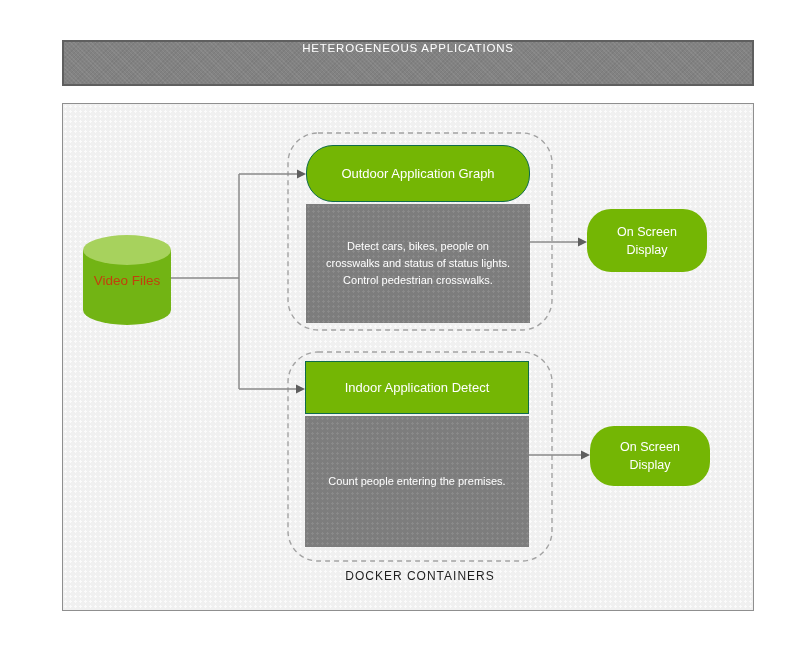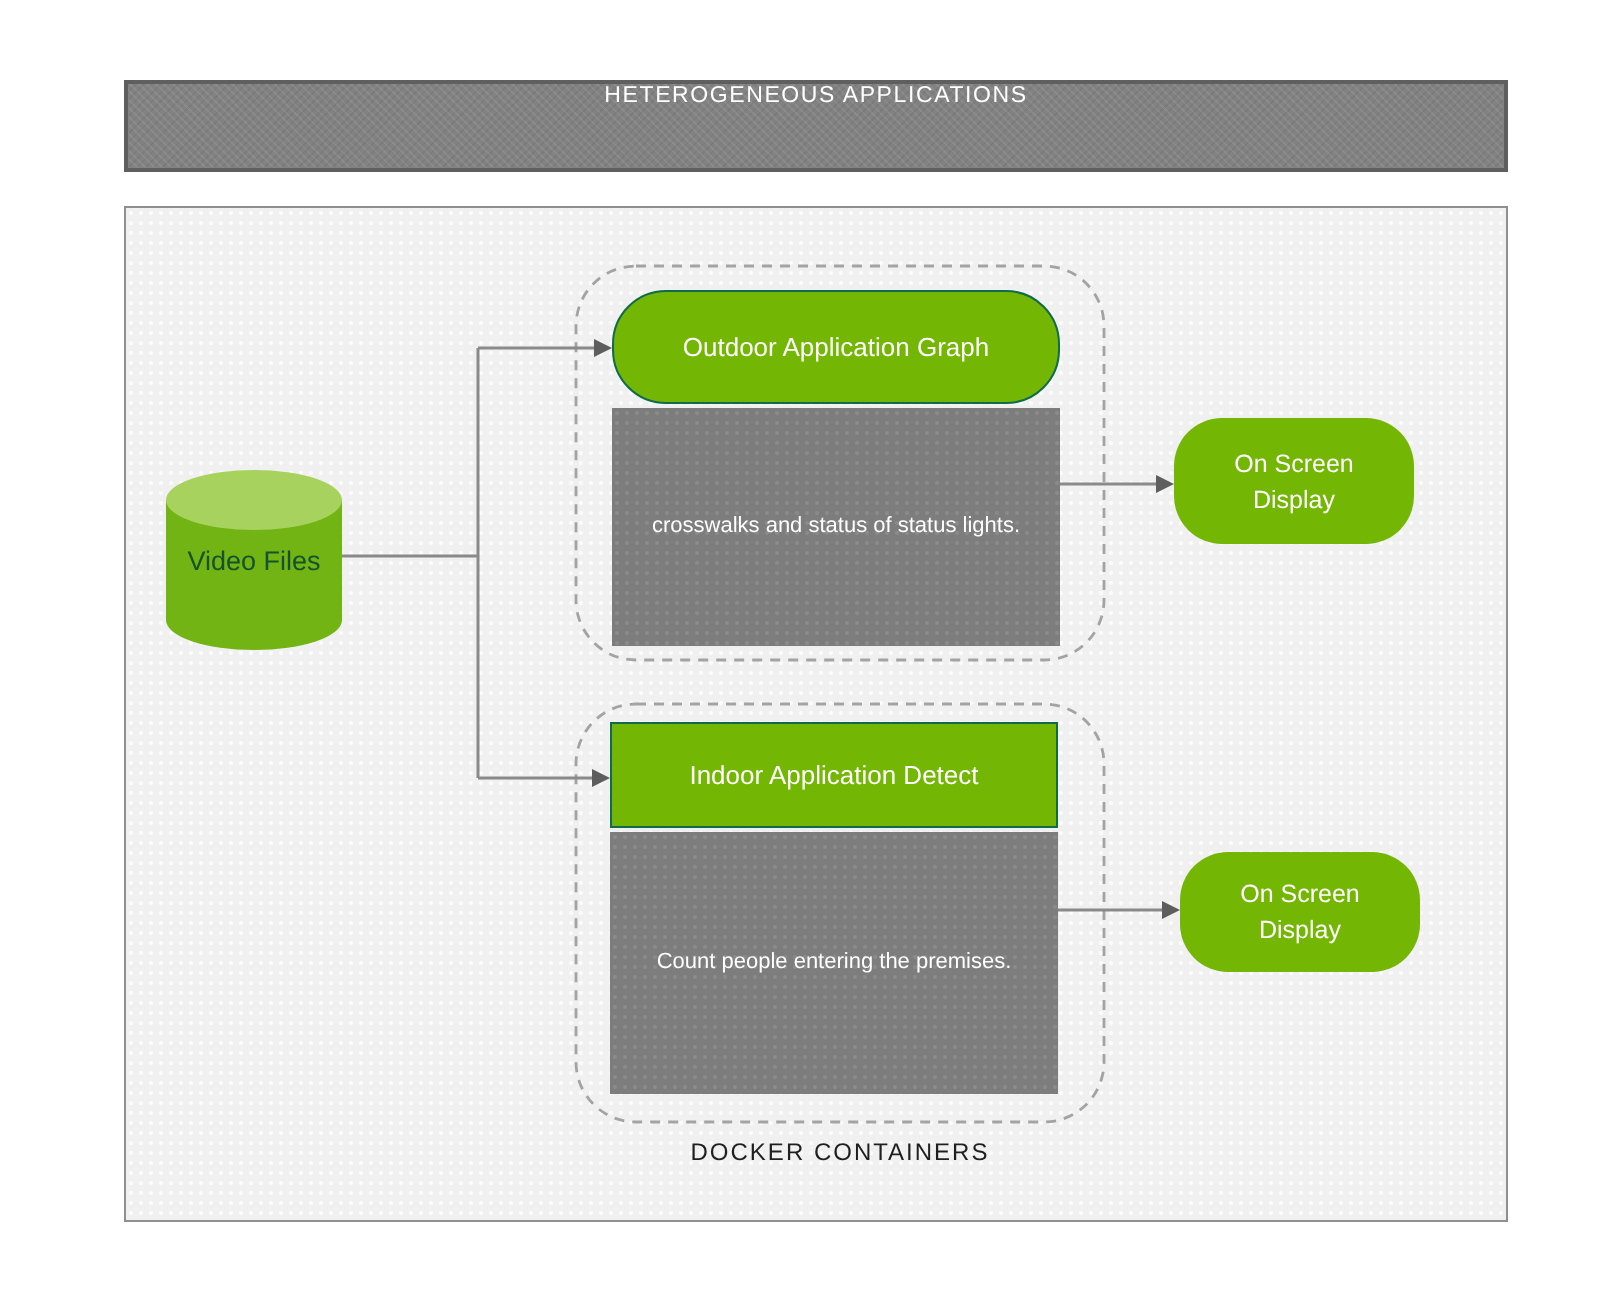--- a/index.html
+++ b/index.html
@@ -27,21 +27,21 @@
     background-image:radial-gradient(#fbfbfb 1px, transparent 1.1px);
     background-size:5px 5px;
     border:1.5px solid #8f8f8f;box-sizing:border-box;
   }
   
   svg.overlay{position:absolute;left:0;top:0;width:812px;height:648px;z-index:1;pointer-events:none;}
   
   .cylinder{position:absolute;left:83px;top:235px;width:88px;height:90px;z-index:2;}
   .cylinder-label{
     position:absolute;left:0;top:38px;width:88px;text-align:center;
-    color:#14532d;font-size:13.5px;
+    color:#c2410c;font-size:13.5px;
   }
   
   .graph-header{
     position:absolute;width:224px;box-sizing:border-box;z-index:2;
     background:#74b604;border:1px solid #0f6b4b;
     display:flex;align-items:center;justify-content:center;
     color:#ffffff;font-size:13px;
   }
   .graph-body{
     position:absolute;width:224px;box-sizing:border-box;z-index:2;
@@ -100,21 +100,23 @@
     <path d="M0,15 V75 A44,15 0 0 0 88,75 V15 Z" fill="#72b414"></path>
     <ellipse cx="44" cy="15" rx="44" ry="15" fill="#a7d25d"></ellipse>
   </svg>
   <div class="cylinder-label">Video Files</div>
 </div>
 
 <div class="graph-header outdoor-header">
   <span>Outdoor Application Graph</span>
 </div>
 <div class="graph-body outdoor-body">
+  <span>Detect cars, bikes, people on</span>
   <span>crosswalks and status of status lights.</span>
+  <span>Control pedestrian crosswalks.</span>
 </div>
 <div class="osd osd1">
   <span>On Screen Display</span>
 </div>
 
 <div class="graph-header indoor-header">
   <span>Indoor Application Detect</span>
 </div>
 <div class="graph-body indoor-body">
   <span>Count people entering the premises.</span>

